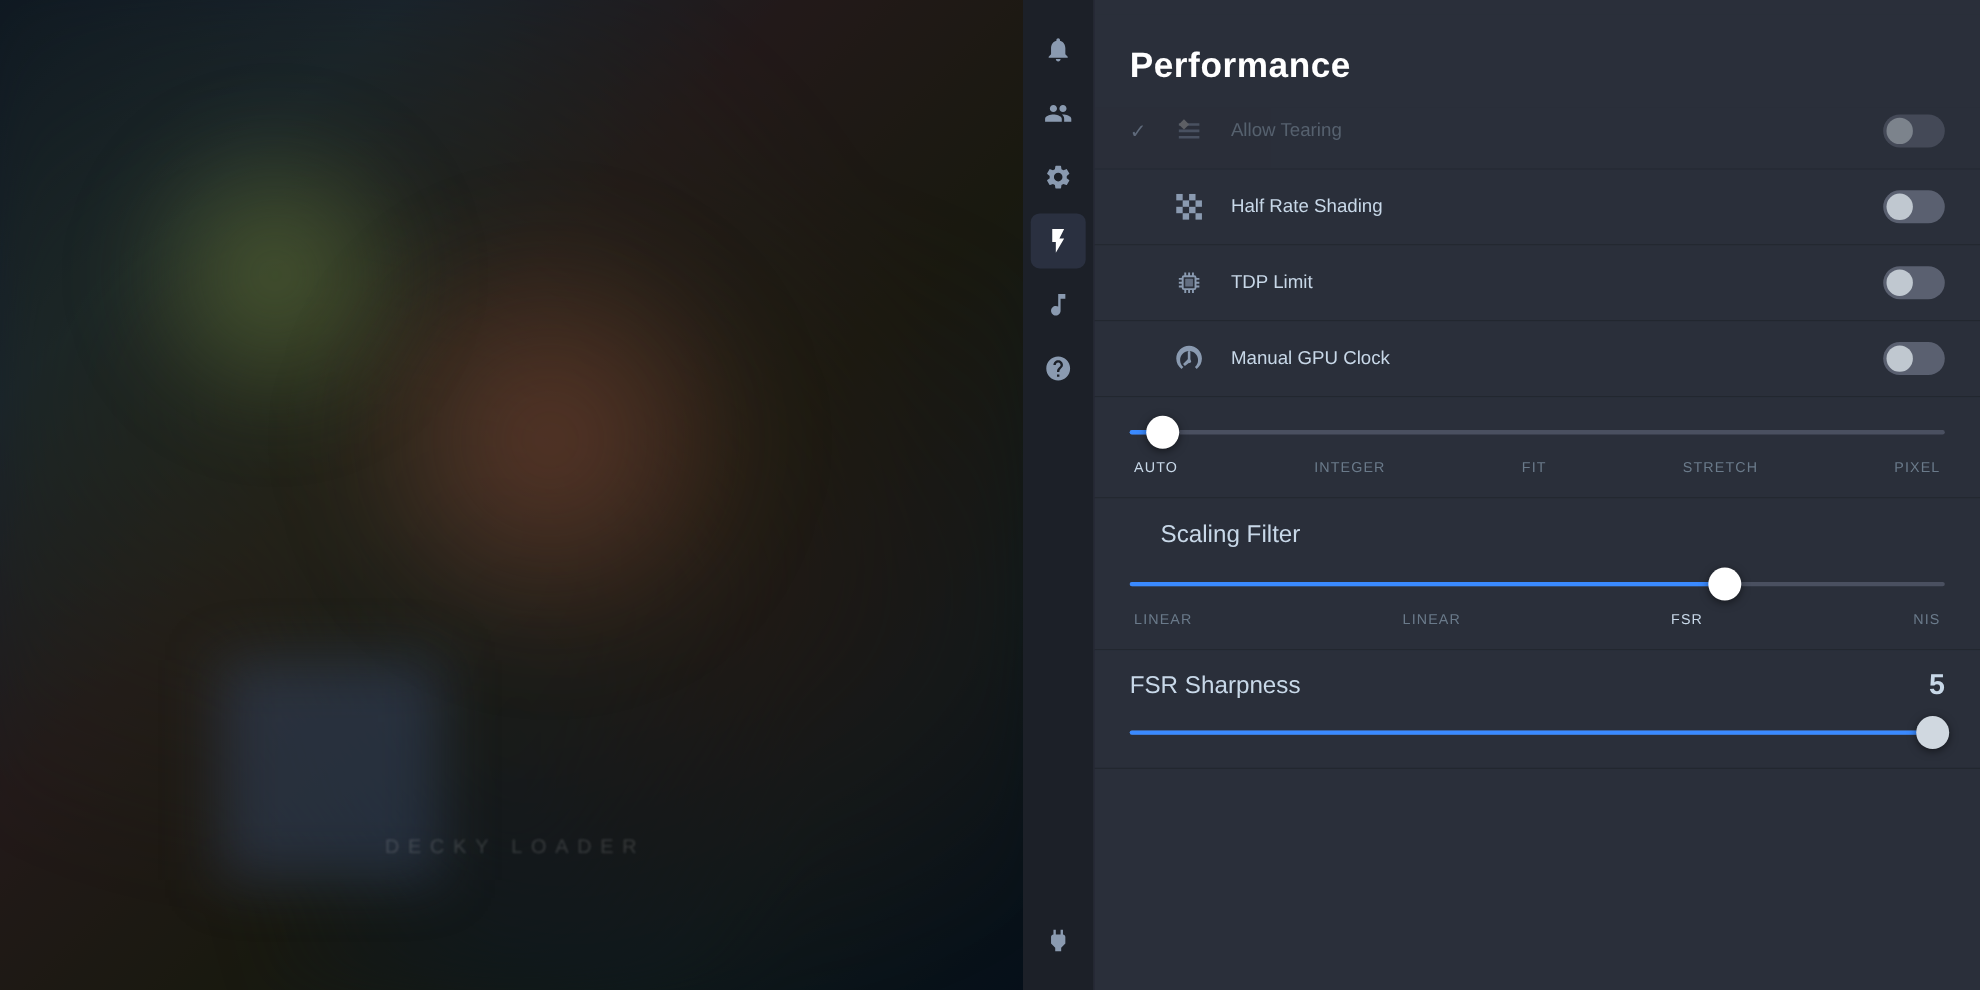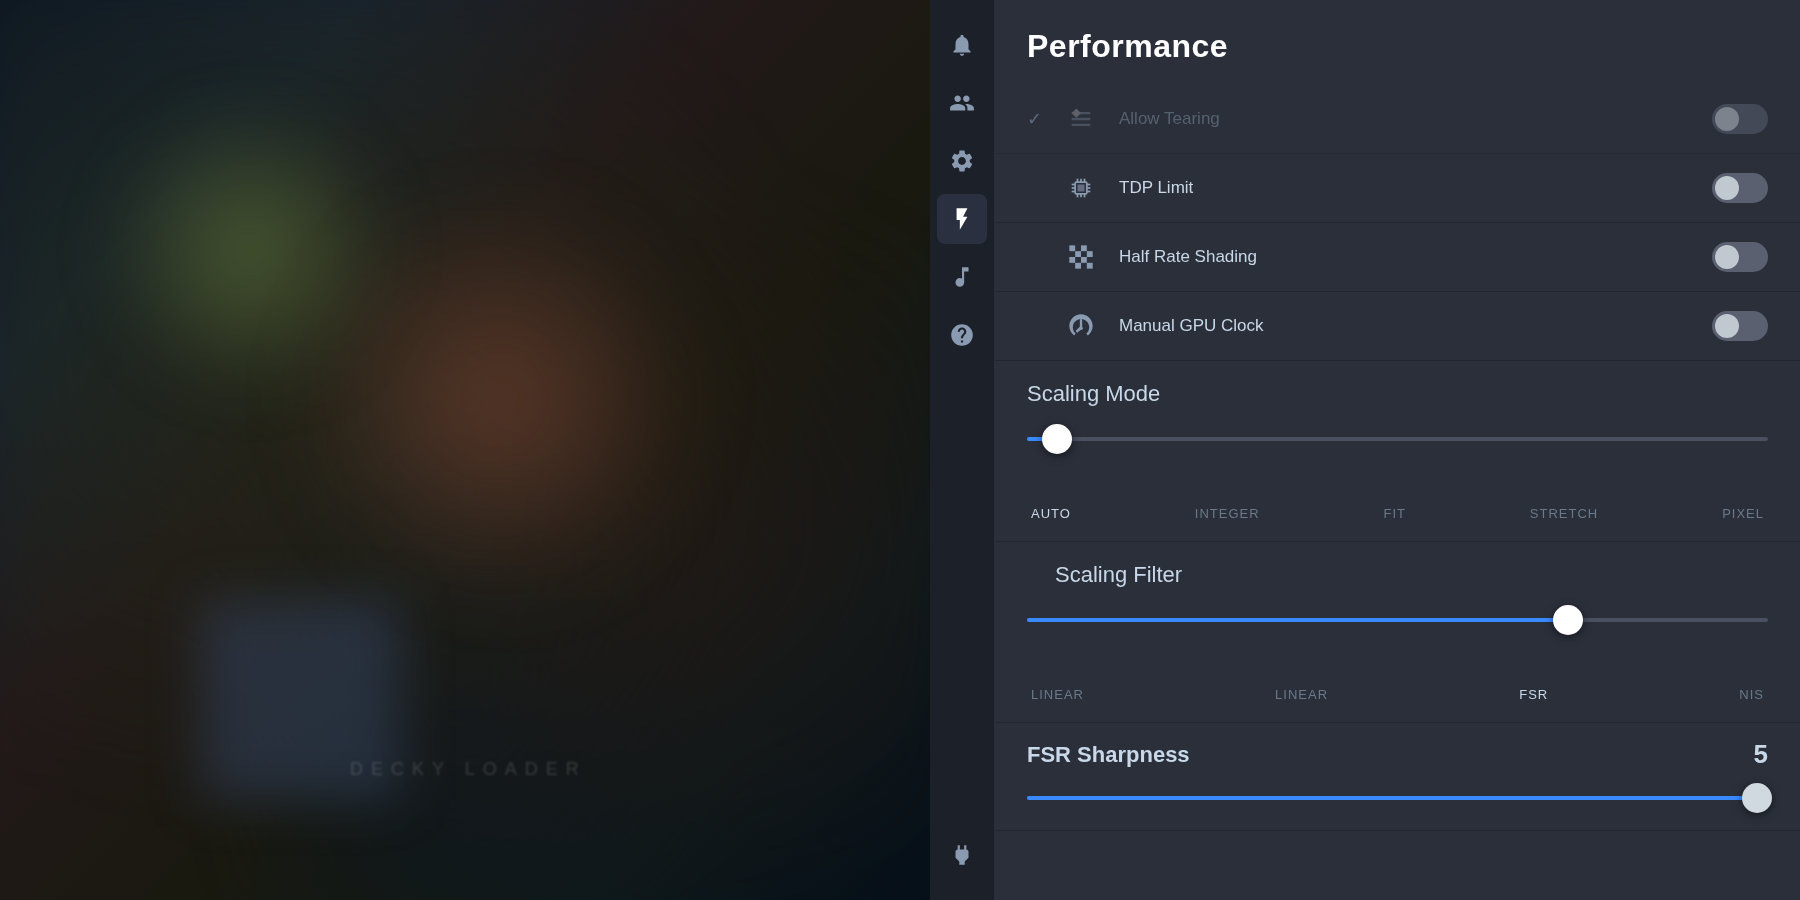--- a/index.html
+++ b/index.html
@@ -123,21 +123,21 @@
       overflow-x: hidden;
     }
     .main-panel::-webkit-scrollbar { width: 6px; }
     .main-panel::-webkit-scrollbar-track { background: #1c2028; }
     .main-panel::-webkit-scrollbar-thumb { background: #3a4050; border-radius: 3px; }
 
     .panel-header {
       padding: 28px 32px 20px;
       background: #2a2f3a;
       position: sticky;
-      top: 0;
+      top: 13px;
       z-index: 10;
     }
     .panel-title {
       font-size: 32px;
       font-weight: 700;
       color: #ffffff;
       letter-spacing: 0.5px;
     }
 
     .settings-list {
@@ -260,41 +260,40 @@
     .slider-labels {
       display: flex;
       justify-content: space-between;
       padding: 0 4px;
     }
     .slider-label {
       font-size: 13px;
       color: #6a7a8a;
       letter-spacing: 1px;
       font-weight: 500;
-      margin-top: 43px;
     }
     .slider-label.active {
       color: #c8d8e8;
     }
 
     
     .fsr-section {
       background: #2a2f3a;
       padding: 16px 32px 12px;
       border-bottom: 1px solid #22272f;
     }
     .fsr-header {
       display: flex;
       align-items: center;
       justify-content: space-between;
       margin-bottom: 8px;
     }
     .fsr-title {
       font-size: 22px;
-      font-weight: 700;
+      font-weight: 400;
       color: #c8d8e8;
     }
     .fsr-value {
       font-size: 26px;
       font-weight: 600;
       color: #c8d8e8;
     }
     .fsr-slider-container {
       position: relative;
       height: 40px;
@@ -395,20 +394,41 @@
 
     <div class="setting-row faded">
       <span class="checkmark">✓</span>
       <div class="setting-icon">
         <svg viewBox="0 0 24 24">
           <path d="M4 6h16v2H4zm0 5h16v2H4zm0 5h16v2H4z" opacity="0.6"></path>
           <path d="M4 7l4-4 4 4-4 4z" fill="#888"></path>
         </svg>
       </div>
       <span class="setting-label faded">Allow Tearing</span>
+      <div class="toggle half-off">
+        <div class="knob"></div>
+      </div>
+    </div>
+
+    <div class="setting-row">
+      <span class="checkmark" style="width:24px;margin-right:12px;"></span>
+      <div class="setting-icon">
+
+        <svg viewBox="0 0 24 24" width="28" height="28">
+          <rect x="2" y="2" width="5" height="5" fill="#8a9ab0"></rect>
+          <rect x="12" y="2" width="5" height="5" fill="#8a9ab0"></rect>
+          <rect x="7" y="7" width="5" height="5" fill="#8a9ab0"></rect>
+          <rect x="17" y="7" width="5" height="5" fill="#8a9ab0"></rect>
+          <rect x="2" y="12" width="5" height="5" fill="#8a9ab0"></rect>
+          <rect x="12" y="12" width="5" height="5" fill="#8a9ab0"></rect>
+          <rect x="7" y="17" width="5" height="5" fill="#8a9ab0"></rect>
+          <rect x="17" y="17" width="5" height="5" fill="#8a9ab0"></rect>
+        </svg>
+      </div>
+      <span class="setting-label">Half Rate Shading</span>
       <div class="toggle half-off">
         <div class="knob"></div>
       </div>
     </div>
 
     <div class="setting-row">
       <span class="checkmark" style="width:24px;margin-right:12px;"></span>
       <div class="setting-icon">
 
         <svg viewBox="0 0 24 24" width="28" height="28">
@@ -432,56 +452,32 @@
       <div class="toggle half-off">
         <div class="knob"></div>
       </div>
     </div>
 
     <div class="setting-row">
       <span class="checkmark" style="width:24px;margin-right:12px;"></span>
       <div class="setting-icon">
 
         <svg viewBox="0 0 24 24" width="28" height="28">
-          <rect x="2" y="2" width="5" height="5" fill="#8a9ab0"></rect>
-          <rect x="12" y="2" width="5" height="5" fill="#8a9ab0"></rect>
-          <rect x="7" y="7" width="5" height="5" fill="#8a9ab0"></rect>
-          <rect x="17" y="7" width="5" height="5" fill="#8a9ab0"></rect>
-          <rect x="2" y="12" width="5" height="5" fill="#8a9ab0"></rect>
-          <rect x="12" y="12" width="5" height="5" fill="#8a9ab0"></rect>
-          <rect x="7" y="17" width="5" height="5" fill="#8a9ab0"></rect>
-          <rect x="17" y="17" width="5" height="5" fill="#8a9ab0"></rect>
-        </svg>
-      </div>
-      <span class="setting-label">Half Rate Shading</span>
-      <div class="toggle half-off">
-        <div class="knob"></div>
-      </div>
-    </div>
-
-    <div class="setting-row">
-      <span class="checkmark" style="width:24px;margin-right:12px;"></span>
-      <div class="setting-icon">
-
-        <svg viewBox="0 0 24 24" width="28" height="28">
           <path d="M12 2C6.48 2 2 6.48 2 12c0 3.31 1.61 6.23 4.08 8.07L7.5 18.5c-1.5-1.26-2.5-3.1-2.5-5.5 0-3.87 3.13-7 7-7s7 3.13 7 7c0 2.4-1 4.24-2.5 5.5l1.42 1.57C20.39 18.23 22 15.31 22 12c0-5.52-4.48-10-10-10z" fill="#8a9ab0"></path>
           <path d="M12 6c-.55 0-1 .45-1 1v5.59l-3.71 3.7 1.41 1.42L13 14.41V7c0-.55-.45-1-1-1z" fill="#8a9ab0"></path>
           <circle cx="12" cy="14" r="1.5" fill="#8a9ab0"></circle>
         </svg>
       </div>
       <span class="setting-label">Manual GPU Clock</span>
       <div class="toggle half-off">
         <div class="knob"></div>
       </div>
     </div>
 
     <div class="slider-section">
-      <div class="section-header" style="padding: 8px 0 12px; background:transparent;">
-        <span>Scaling Mode</span>
-      </div>
       <div class="slider-track-container">
         <div class="slider-track">
           <div class="fill" style="width: 4%;"></div>
           <div class="slider-knob" style="left: 4%;"></div>
         </div>
       </div>
       <div class="slider-labels">
         <span class="slider-label active">AUTO</span>
         <span class="slider-label">INTEGER</span>
         <span class="slider-label">FIT</span>

